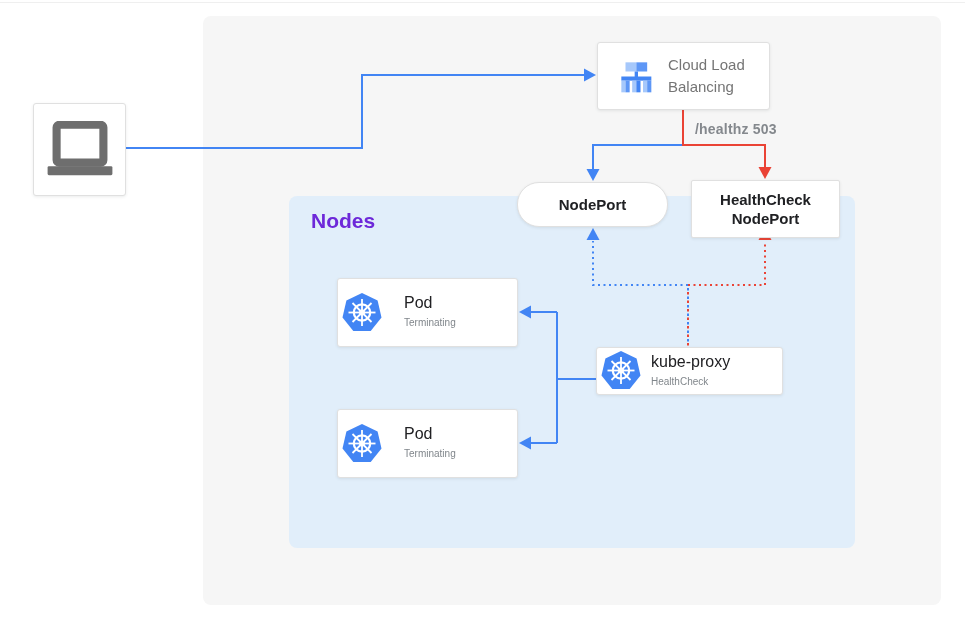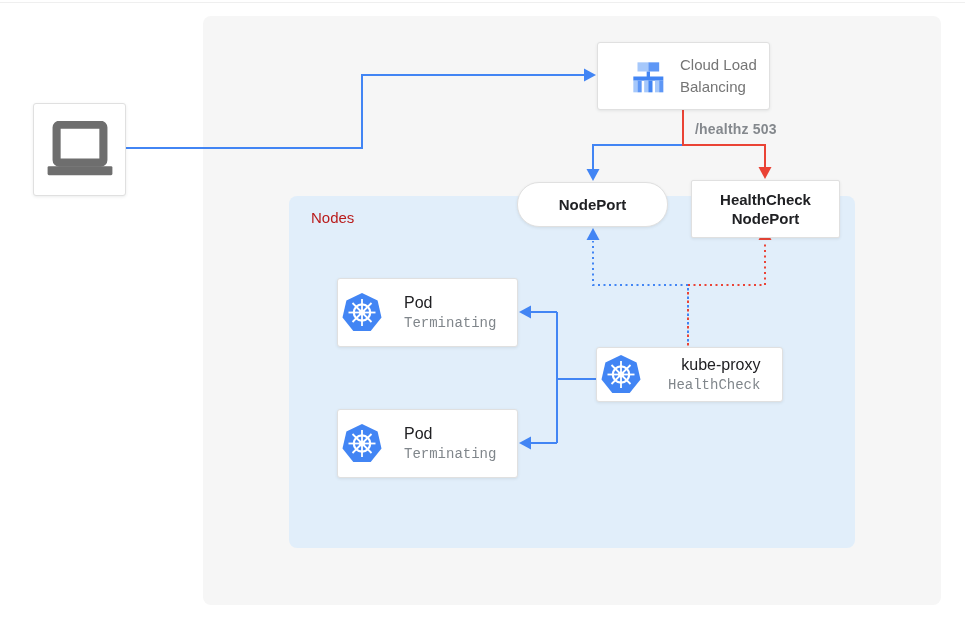--- a/index.html
+++ b/index.html
@@ -6,43 +6,43 @@
     --blue:#4285f4; --red:#ea4335; --panel:#f6f6f6; --nodes-bg:#e1eefa;
     --border:#e0e0e0; --text-dark:#202124; --text-gray:#80868b;
     --laptop-gray:#6e6e6e; --icon-light:#a6c8fb; --icon-mid:#5e97f6;
   }
   html,body{margin:0;padding:0;background:#fff;}
   body{font-family:"Liberation Sans","DejaVu Sans",sans-serif;}
   .stage{position:relative;width:965px;height:623px;background:#fff;overflow:hidden;}
   .top-rule{position:absolute;left:0;top:2px;width:965px;height:1px;background:#efefef;}
   .gray-panel{position:absolute;left:203px;top:16px;width:738px;height:589px;background:var(--panel);border-radius:8px;}
   .nodes-panel{position:absolute;left:289px;top:196px;width:566px;height:352px;background:var(--nodes-bg);border-radius:8px;z-index:1;}
-  .nodes-label{position:absolute;left:22px;top:13px;font-size:15px;color:#b91c1c;}
+  .nodes-label{position:absolute;left:22px;top:13px;font-size:21px;color:#6d28d9;font-weight:bold;}
   .connectors{position:absolute;left:0;top:0;z-index:2;pointer-events:none;}
   .ln{fill:none;stroke-width:2px;}
   .blue{stroke:var(--blue);}
   .red{stroke:var(--red);}
   .dot{stroke-dasharray:2 3.5;}
   .alt{stroke-dasharray:2.5 6;}
   .fb{fill:var(--blue);stroke:none;}
   .fr{fill:var(--red);stroke:none;}
   .box{position:absolute;box-sizing:border-box;background:#fff;border:1px solid var(--border);border-radius:3px;box-shadow:0 1px 3px rgba(60,64,67,.10);z-index:3;}
   .laptop-box{left:33px;top:103px;width:93px;height:93px;display:flex;align-items:center;justify-content:center;}
-  .clb-box{left:597px;top:42px;width:173px;height:68px;display:flex;align-items:center;padding-left:27px;gap:15px;}
+  .clb-box{left:597px;top:42px;width:173px;height:68px;display:flex;align-items:center;padding-left:15px;gap:15px;}
   .clb-text{font-size:15px;line-height:22px;color:#757575;width:86px;}
   .port-box{display:flex;align-items:center;justify-content:center;text-align:center;font-weight:bold;font-size:15px;line-height:19px;color:var(--text-dark);border-radius:2px;}
   .nodeport-box{left:517px;top:182px;width:151px;height:45px;border-radius:22px;}
   .hc-box{left:691px;top:180px;width:149px;height:58px;}
   .hc-box .wrap{width:100px;}
   .entity{display:flex;align-items:center;padding-left:2px;gap:20px;}
   .pod1{left:337px;top:278px;width:181px;height:69px;}
   .pod2{left:337px;top:409px;width:181px;height:69px;}
-  .kproxy{left:596px;top:347px;width:187px;height:55px;gap:25px;text-align:right;}
+  .kproxy{left:596px;top:347px;width:187px;height:48px;gap:8px;}
   .ent-title{font-size:16px;line-height:21px;color:#212124;}
-  .ent-sub{font-size:14px;line-height:20px;color:var(--text-gray);font-family:Liberation Mono, monospace;}
+  .ent-sub{font-size:10px;line-height:20px;color:var(--text-gray);}
   .healthz{position:absolute;left:695px;top:121px;z-index:3;font-size:14px;font-weight:bold;color:#84888d;letter-spacing:.2px;}
   .k8s-icon{flex:0 0 auto;display:block;}
 </style>
 </head>
 <body>
 
 <div class="stage">
   <div class="top-rule"></div>
   <div class="gray-panel"></div>
 

